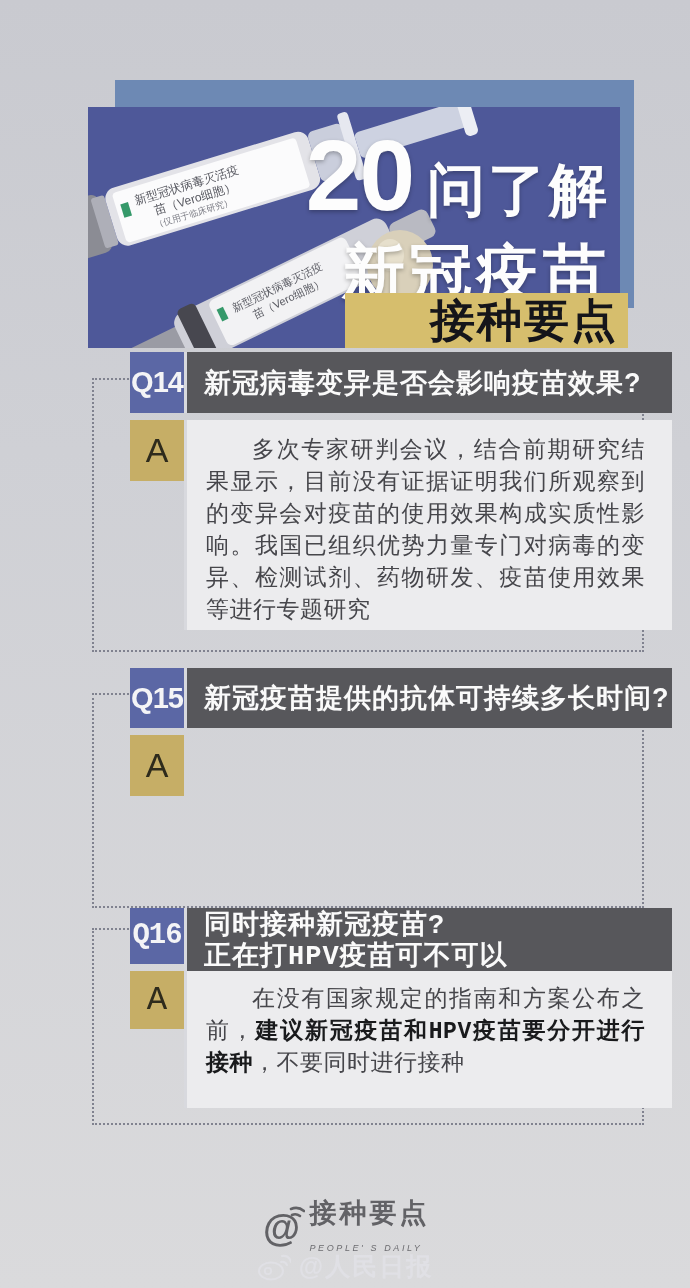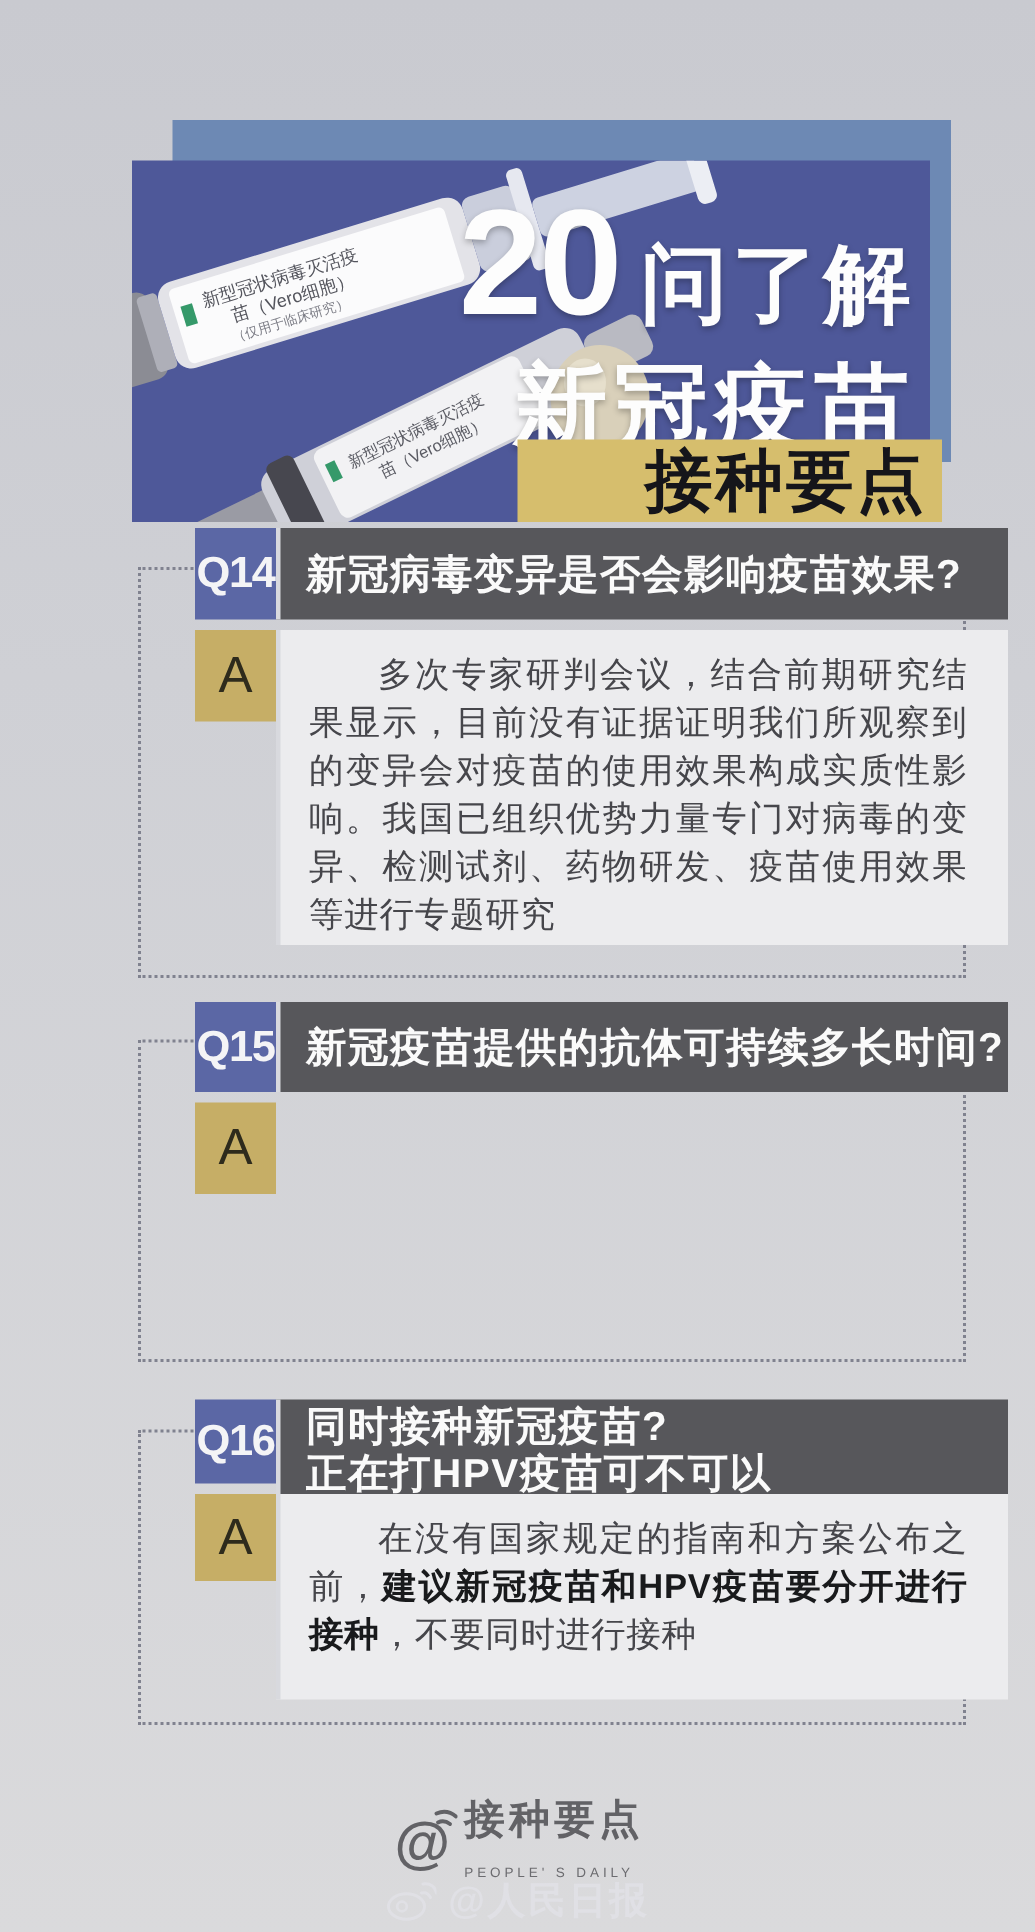--- a/index.html
+++ b/index.html
@@ -23,21 +23,21 @@
   .banner {
     position:absolute; left:345px; top:293px; width:283px; height:55px;
     background:#d6be6d; color:#15151a; font-size:45px; font-weight:bold;
     line-height:55px; text-align:right; padding-right:10px; letter-spacing:2px;
   }
 
   
   .sec { position:absolute; left:0; width:572px;margin-left:44px; }
   #sec14 { top:352px; height:300px; }
   #sec15 { top:668px; height:240px; }
-  #sec16 { top:933px; height:217px; }
+  #sec16 { top:908px; height:217px;font-family:Liberation Mono, monospace; }
 
   .frame { position:absolute; left:48px; width:552px; border:2px dotted #80828f; }
   #sec14 .frame { top:26px; height:274px; }
   #sec15 .frame { top:25px; height:215px; }
   #sec16 .frame { top:20px; height:197px; }
 
   .qbadge {
     position:absolute; left:86px; top:0; width:54px; background:#5b67a5;
     color:#f4f4f6; font-weight:bold; text-align:center; font-size:29px; letter-spacing:-1px;
   }
@@ -78,21 +78,21 @@
   }
   .answer b { color:#191a1c; font-weight:bold; }
 
   
   .pd-logo {
     position:absolute; top:1200px; left:0; width:690px;
     display:flex; justify-content:center; align-items:center; gap:5px; color:#626266;
   }
   .pd-logo .at-icon { width:44px; height:44px; }
   .pd-cn { font-size:27px; font-weight:bold; letter-spacing:3px; line-height:27px; }
-  .pd-en { font-size:9px; letter-spacing:2.6px; margin-top:16px; color:#6c6c70; }
+  .pd-en { font-size:9px; letter-spacing:2.6px; margin-top:16px; color:#6c6c70;font-style:italic; }
 
   .wm {
     position:absolute; top:1250px; left:0; width:690px;
     display:flex; justify-content:center; align-items:center; gap:8px;
     color:#e0e0e5; font-size:25px; font-weight:bold; letter-spacing:2px;
   }
   .wm .weibo-icon { width:34px; height:28px; }
 </style>
 </head>
 <body>

